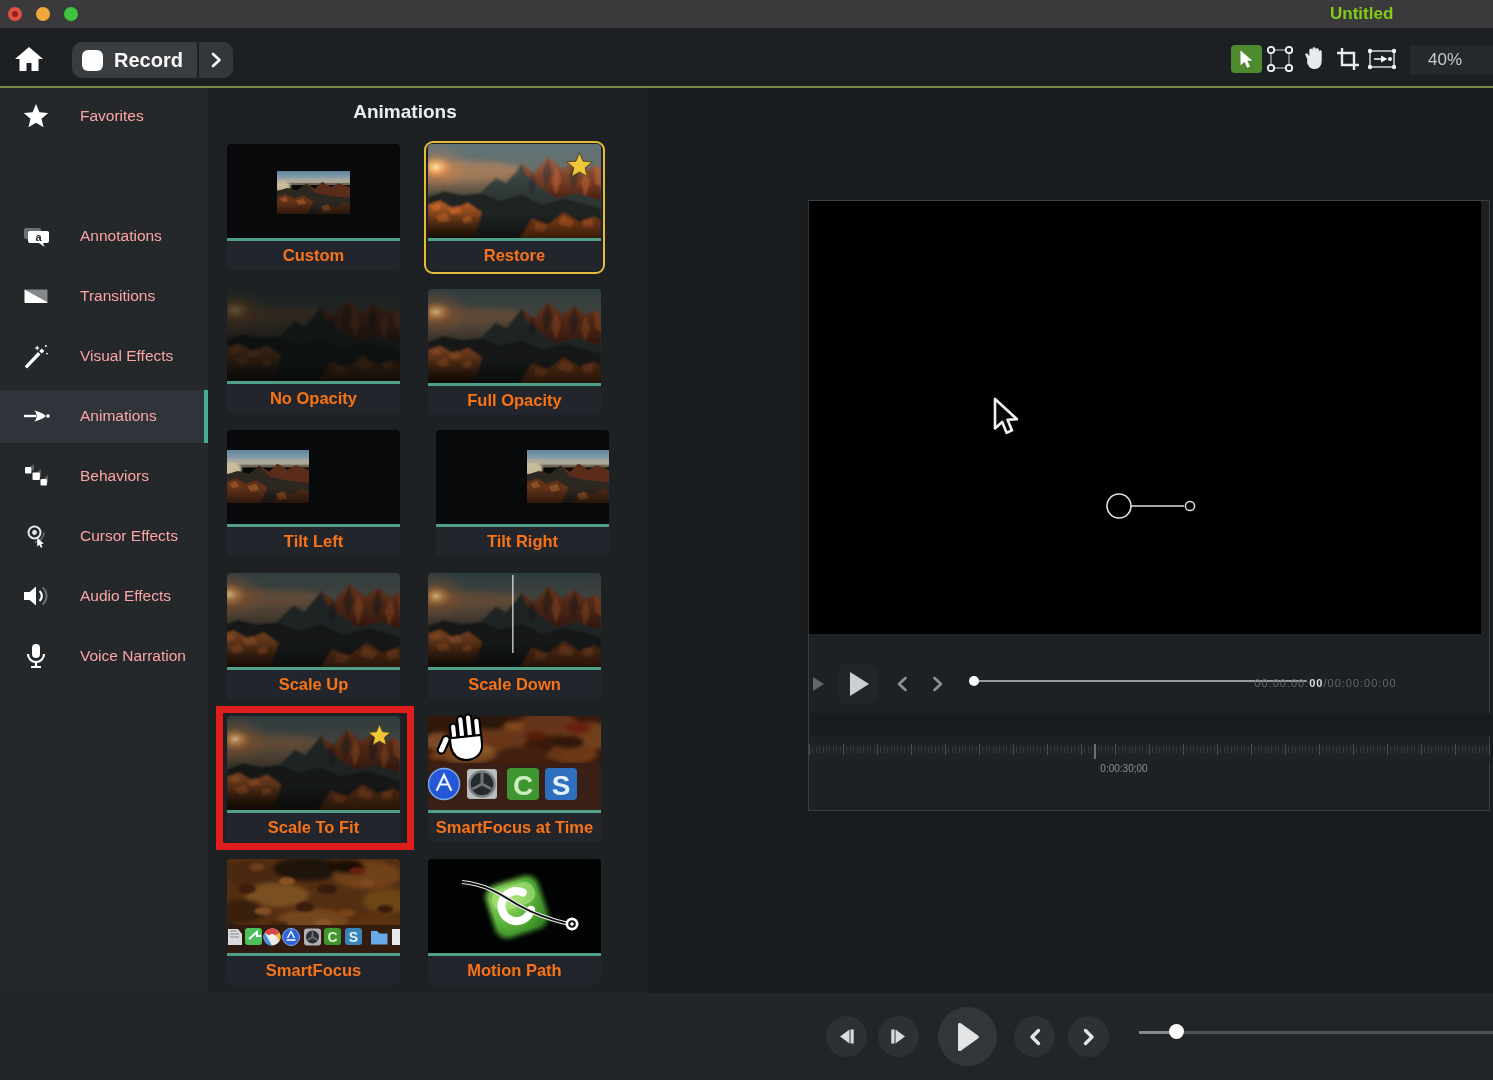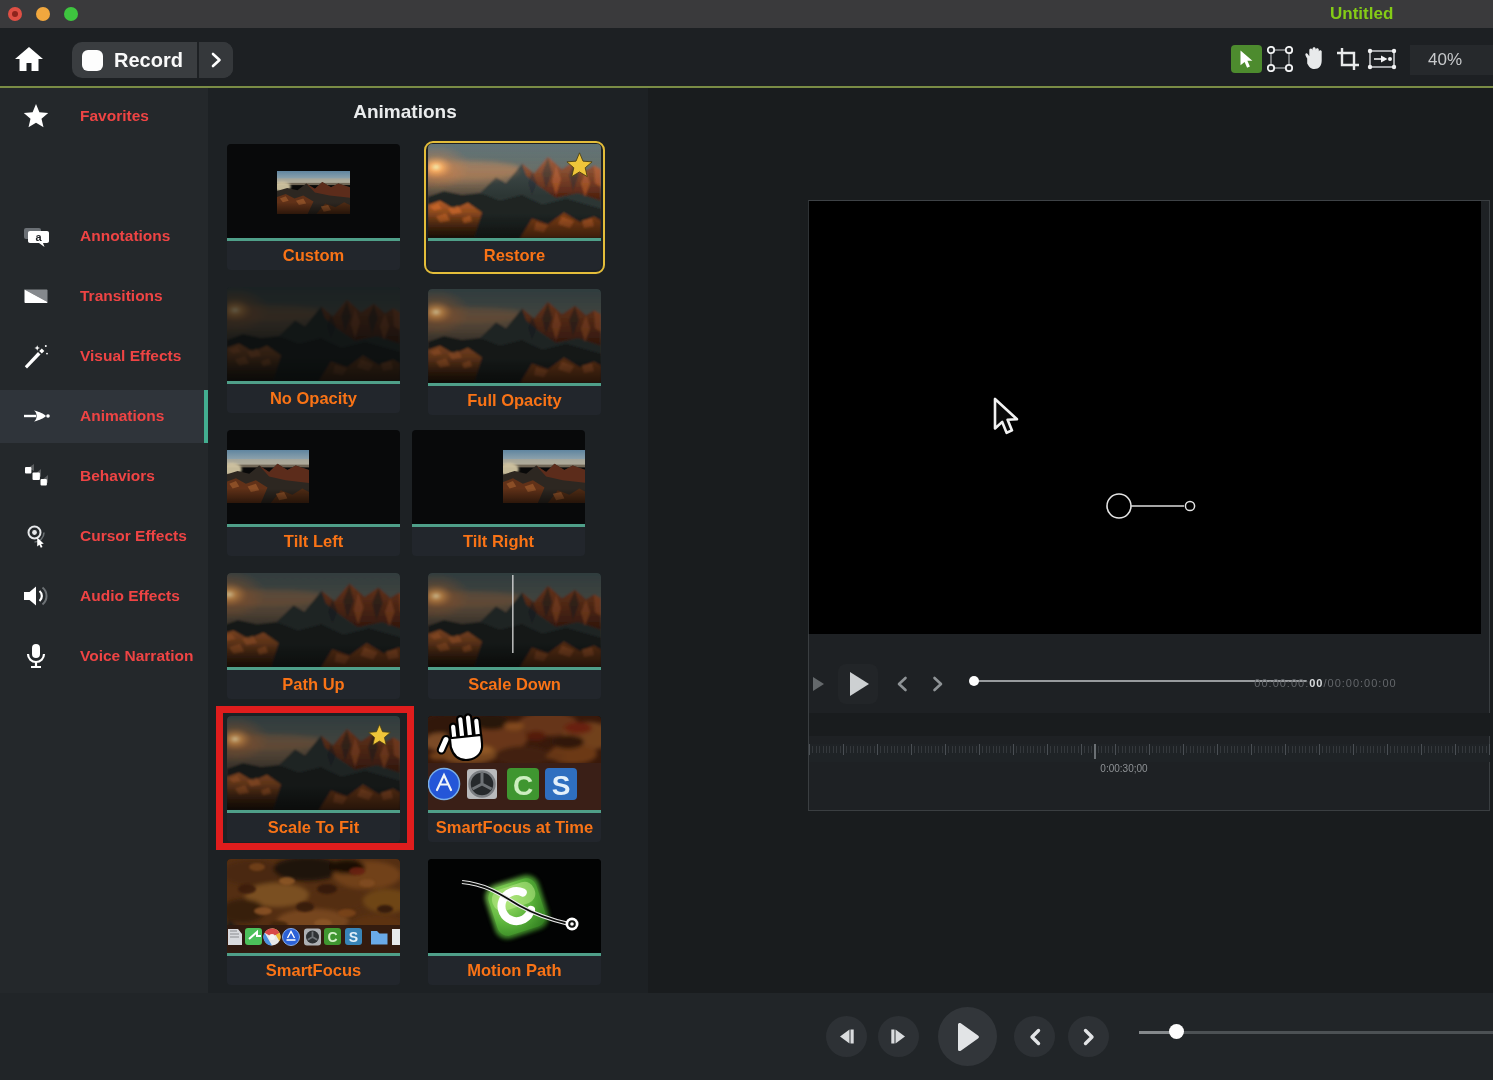--- a/index.html
+++ b/index.html
@@ -19,21 +19,21 @@
   #recordbtn .chev { width:36px; height:36px; background:#35383b; border-left:2px solid #1e2124; border-radius:0 10px 10px 0;
     display:flex; align-items:center; justify-content:center; }
   .toolbtn { position:absolute; top:46px; width:32px; height:28px; display:flex; align-items:center; justify-content:center; }
   #zoombox { position:absolute; left:1410px; top:45px; width:83px; height:30px; background:#26292c;
     color:#c7c9cb; font-size:17px; line-height:30px; padding-left:18px; }
   
   #sidebar { position:absolute; left:0; top:88px; width:208px; height:905px; background:#24282b; }
   .sitem { position:absolute; left:0; width:208px; height:54px; }
   .sitem .ic { position:absolute; left:21px; top:12px; width:30px; height:30px; }
   .sitem .lb { position:absolute; left:80px; top:50%; transform:translateY(-50%);
-    color:#ef4444; font-size:15.5px; font-weight:700; white-space:nowrap; }
+    color:#fca5a5; font-size:15.5px; font-weight:400; white-space:nowrap; }
   #selitem { position:absolute; left:0; top:390px; width:208px; height:53px; background:#2f343a; }
   #selbar { position:absolute; left:204px; top:390px; width:5px; height:53px; background:#43ae90; }
   
   #panel { position:absolute; left:208px; top:88px; width:440px; height:905px; background:#1d2124; }
   #paneltitle { position:absolute; left:208px; top:101px; width:394px; text-align:center;
     color:#eaeced; font-size:19px; font-weight:700; }
   .card { position:absolute; width:173px; height:126px; border-radius:4px; overflow:hidden; }
   .card .thumb { position:absolute; left:0; top:0; width:173px; height:94px; background:#08090a; }
   .card .uline { position:absolute; left:0; top:94px; width:173px; height:3px; background:#4f9f89; }
   .card .lbl { position:absolute; left:0; top:97px; width:173px; height:29px; background:#22262c;
@@ -331,34 +331,34 @@
     <div class="lbl">Full Opacity</div>
 </div>
 
 <div class="card" style="left:227px; top:430px;">
   <div class="thumb"><svg width="173" height="94">
         <use href="#frm" x="-1" y="20" width="83" height="53"></use>
       </svg></div>
   <div class="uline"></div>
     <div class="lbl">Tilt Left</div>
 </div>
-<div class="card" style="left:412px; top:430px;">
+<div class="card" style="left:436px; top:430px;">
   <div class="thumb"><svg width="173" height="94">
         <use href="#frm" x="91" y="20" width="83" height="53"></use>
       </svg></div>
   <div class="uline"></div>
     <div class="lbl">Tilt Right</div>
 </div>
 
 <div class="card" style="left:227px; top:573px;">
   <div class="thumb"><svg width="173" height="94" viewBox="6 3 161 88" preserveAspectRatio="none">
         <use href="#scn" width="173" height="94"></use>
       </svg></div>
   <div class="uline"></div>
-    <div class="lbl">Path Up</div>
+    <div class="lbl">Scale Up</div>
 </div>
 <div class="card" style="left:428px; top:573px;">
   <div class="thumb"><svg width="173" height="94">
         <use href="#scn" width="173" height="94"></use>
     <rect x="84" y="2" width="1.6" height="78" fill="#e8e8e8" opacity=".75"></rect>
       </svg></div>
   <div class="uline"></div>
     <div class="lbl">Scale Down</div>
 </div>
 

